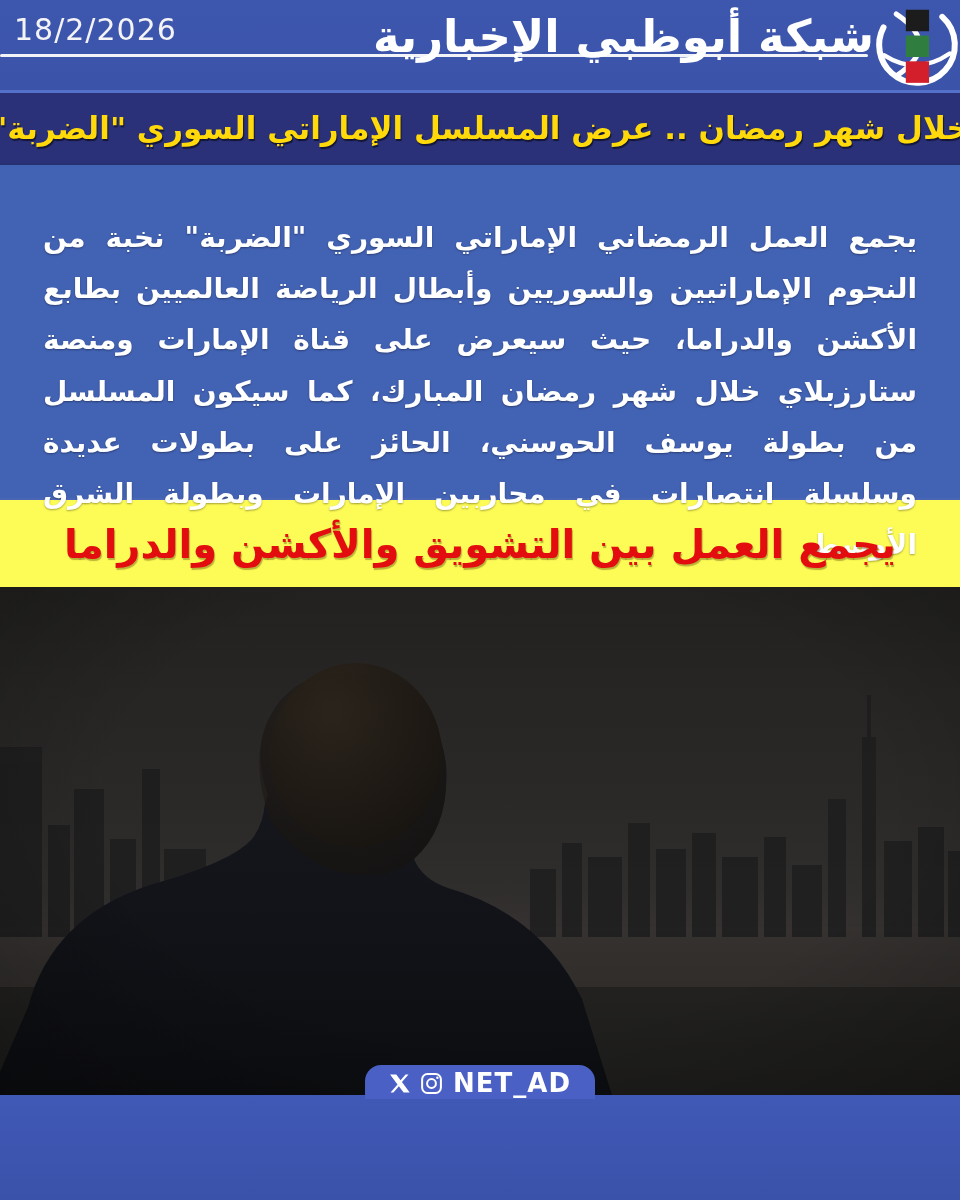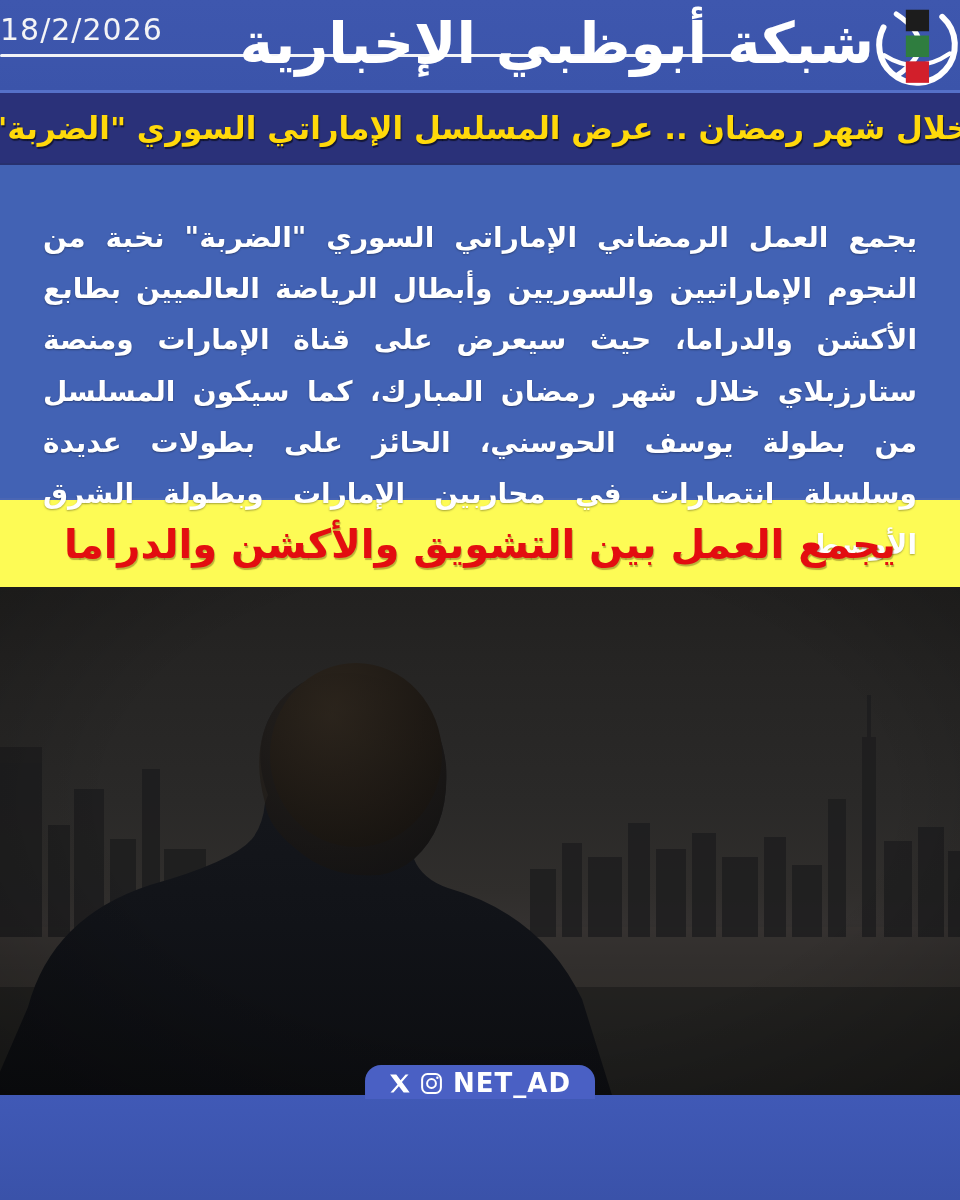--- a/index.html
+++ b/index.html
@@ -7,30 +7,30 @@
     width:960px;height:1200px;position:relative;overflow:hidden;
     font-family:"DejaVu Sans","Liberation Sans",sans-serif;
     background:#3c55ac;
   }
   
   .header{
     position:relative;width:100%;height:90px;
     background:linear-gradient(180deg,#3e57ae 0%,#3b54aa 100%);
   }
   .header .date{
-    position:absolute;top:12px;left:0;direction:ltr;
+    position:absolute;top:12px;left:14px;direction:ltr;
     color:#f4f4f6;font-size:30px;font-weight:400;letter-spacing:1px;
   }
   .header .underline{
     position:absolute;top:54px;left:0;width:868px;height:3px;
     background:#f2f3f7;border-radius:2px;
   }
   .header .brand{
     position:absolute;top:10px;right:86px;
-    color:#ffffff;font-size:57px;font-weight:bold;white-space:nowrap;
+    color:#ffffff;font-size:45px;font-weight:bold;white-space:nowrap;
   }
   .header .logo{position:absolute;top:2px;right:0px;width:86px;height:86px;}
   
   .headline-band{
     width:100%;height:73px;box-sizing:border-box;
     background:#2a3179;border-top:3px solid #5570c8;
     display:flex;align-items:center;justify-content:center;
   }
   .headline-band .headline{
     color:#ffd90a;font-size:31px;font-weight:bold;white-space:nowrap;

